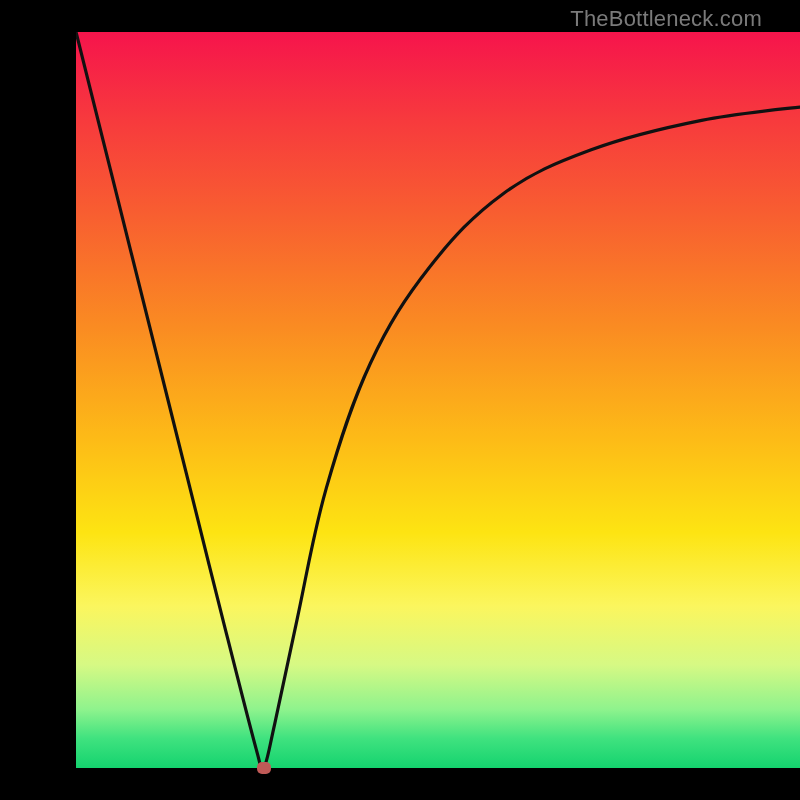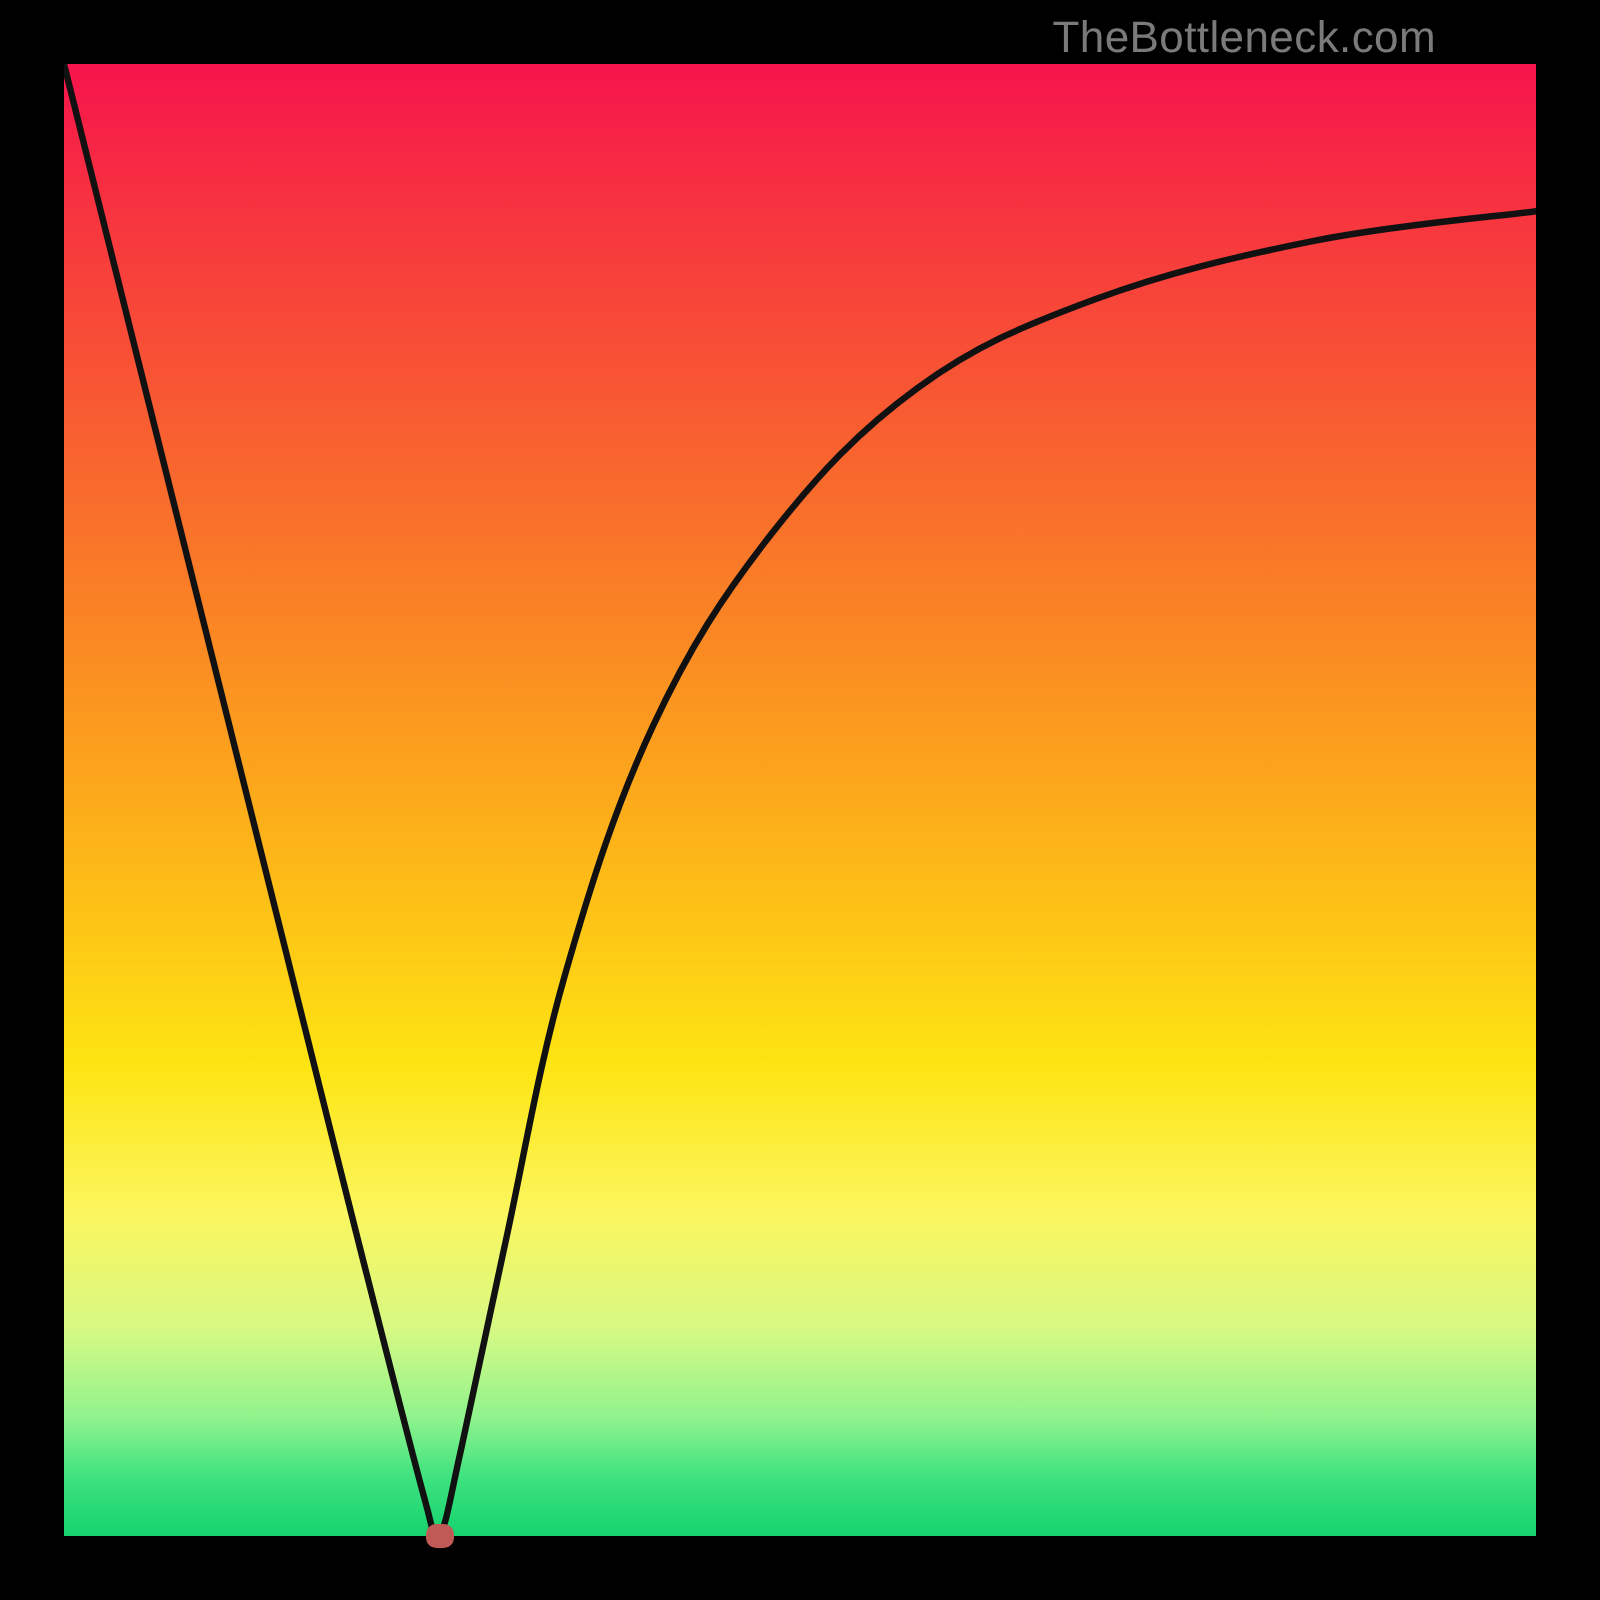--- a/index.html
+++ b/index.html
@@ -9,20 +9,21 @@
     height: 800px;
     overflow: hidden;
     background: #000;
     font-family: Arial, Helvetica, sans-serif;
   }
   .frame {
     position: relative;
     width: 752px;
     height: 800px;
     background: #000;
+    margin-left: 44px;
   }
   .plot-area {
     position: absolute;
     left: 32px;
     top: 32px;
     width: 736px;
     height: 736px;
     
     background: linear-gradient(
       to bottom,

